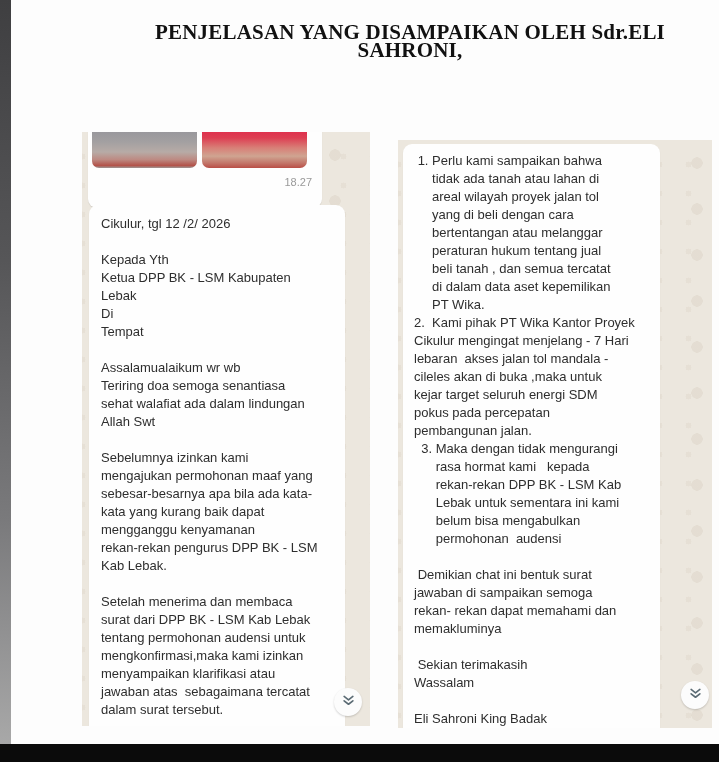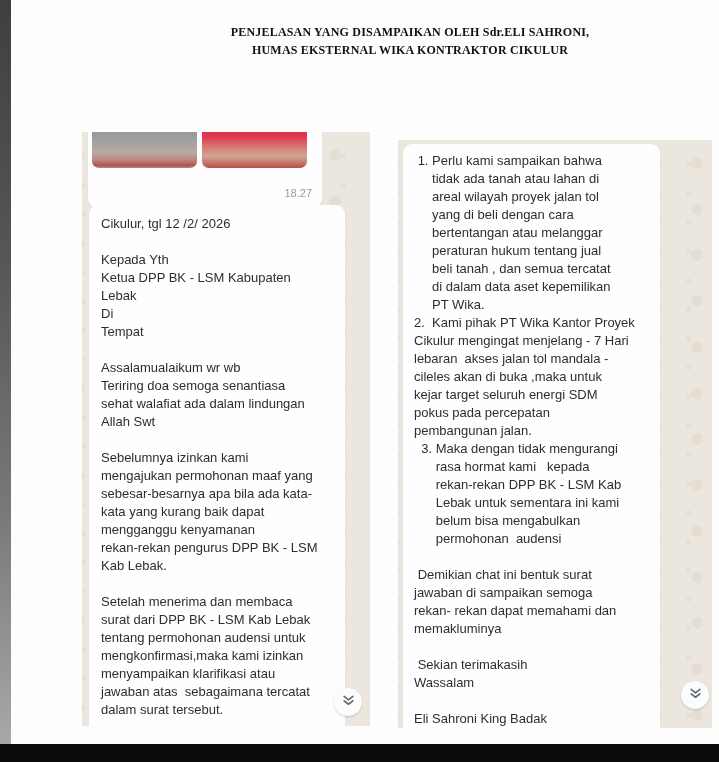--- a/index.html
+++ b/index.html
@@ -8,41 +8,41 @@
 
   
   .side-strip{position:absolute;left:0;top:0;width:11px;height:744px;
     background:linear-gradient(180deg,#3f3f41 0%,#565658 35%,#7a7a7c 70%,#a8a8a8 100%);}
   
   .bottom-bar{position:absolute;left:0;bottom:0;width:719px;height:18px;background:#0b0b0b;}
 
   
   .title{position:absolute;left:110px;top:24px;width:600px;text-align:center;
     font-family:"Liberation Serif",serif;font-weight:bold;color:#111;
-    font-size:12px;line-height:17.5px;letter-spacing:.2px;}
+    font-size:21px;line-height:17.5px;letter-spacing:.2px;}
 
   
   .chat{position:absolute;overflow:hidden;background-color:#ece7de;
     background-image:
       radial-gradient(rgba(178,163,138,0.14) 17%, transparent 18%),
       radial-gradient(rgba(178,163,138,0.10) 14%, transparent 15%);
     background-size:46px 46px,29px 29px;
     background-position:0 0,15px 10px;}
   .chat-left{left:82px;top:132px;width:288px;height:594px;}
   .chat-right{left:398px;top:140px;width:314px;height:588px;}
 
   .bubble{position:absolute;background:#fefefe;border-radius:9px;
     box-shadow:0 1px 1px rgba(0,0,0,0.10);}
 
   .img-bubble{left:6px;top:-10px;width:226px;height:78px;padding:4px;}
   .thumbs{display:flex;gap:5px;}
   .thumb{width:105px;height:42px;border-radius:7px;}
   .thumb-gray{background:linear-gradient(180deg,#93939a 0%,#a3a0a1 38%,#b7aba6 62%,#bd8a82 80%,#b3534a 94%,#9d9795 100%);}
   .thumb-red{background:linear-gradient(180deg,#e0244a 0%,#dd3e52 28%,#d87f77 52%,#cfa491 72%,#c3766a 88%,#b94e46 100%);}
-  .ts{margin-top:19px;text-align:right;padding-right:6px;
+  .ts{margin-top:8px;text-align:right;padding-right:6px;
     font-size:11px;color:#9a9a9a;}
 
   .text-bubble{left:7px;top:73px;width:256px;height:560px;padding:10px 12px;box-sizing:border-box;}
   .text-bubble-right{left:5px;top:4px;width:257px;height:760px;padding:8px 8px 8px 11px;box-sizing:border-box;}
 
   .msg{white-space:pre-wrap;font-size:13px;line-height:18px;color:#2e2e2e;}
 
   .scrollbtn{position:absolute;width:28px;height:28px;border-radius:50%;
     background:#fcfcfc;box-shadow:0 1px 2px rgba(0,0,0,0.18);
     display:flex;align-items:center;justify-content:center;cursor:pointer;}
@@ -52,21 +52,20 @@
 </style>
 </head>
 <body>
 
 <div class="page">
 
   <div class="side-strip"></div>
 
   <div class="title">
     <div>PENJELASAN YANG DISAMPAIKAN OLEH Sdr.ELI SAHRONI,</div>
-    <div>HUMAS EKSTERNAL WIKA KONTRAKTOR CIKULUR</div>
   </div>
 
   <div class="chat chat-left">
 
     <div class="bubble img-bubble">
       <div class="thumbs">
         <div class="thumb thumb-gray"></div>
         <div class="thumb thumb-red"></div>
       </div>
       <div class="ts">18.27</div>

